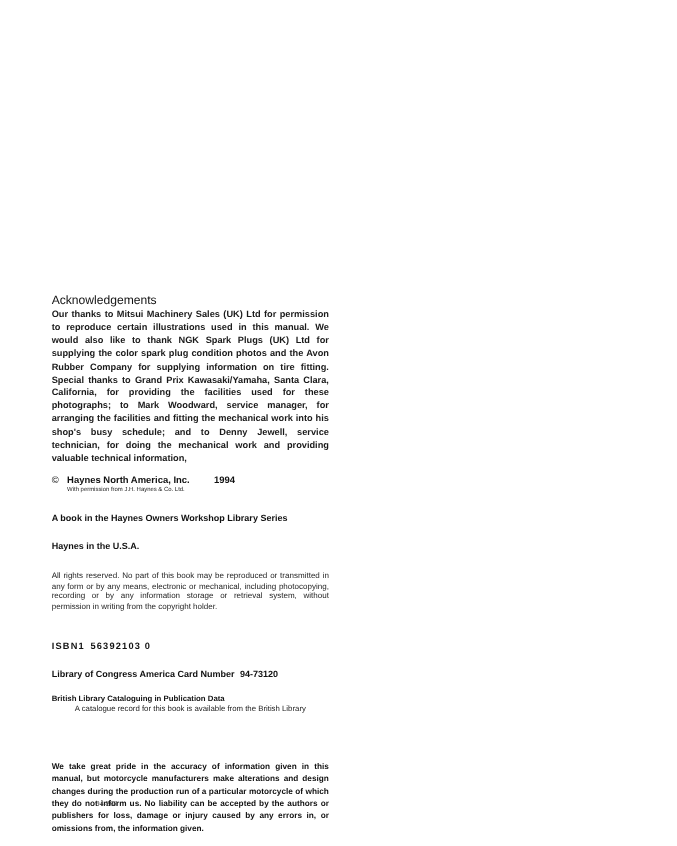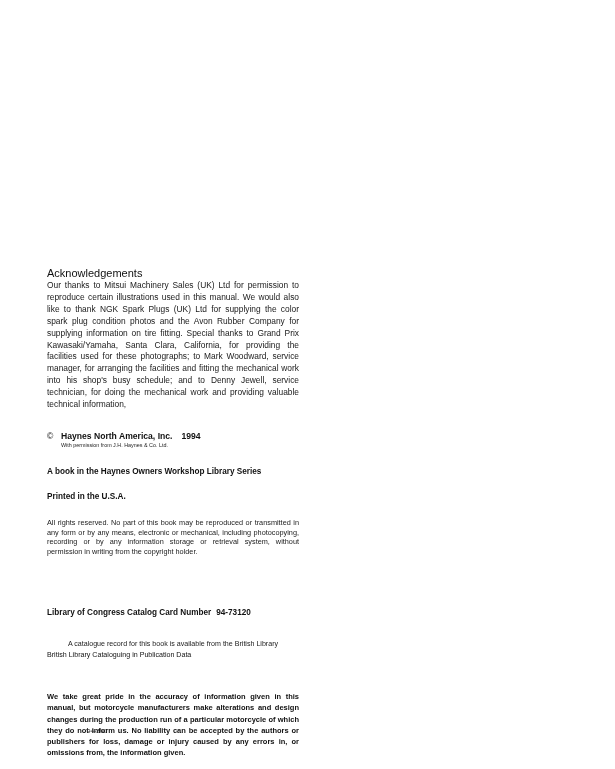--- a/index.html
+++ b/index.html
@@ -33,35 +33,36 @@
       line-height: 13px;
       font-weight: normal;
       color: #111;
     }
     .ack-body {
       top: 280px;
       font-size: 8.4px;
       line-height: 11.9px;
       text-align: justify;
       color: #1a1a1a;
+      font-weight: bold;
     }
     .copyright {
       top: 431px;
       font-size: 8.6px;
       line-height: 11px;
       font-weight: bold;
       color: #111;
     }
     .copyright .symbol {
       display: inline-block;
       width: 14px;
       font-weight: normal;
     }
     .copyright .year {
-      margin-left: 9px;
+      margin-left: 22px;
       text-align: right;
     }
     .permission {
       top: 442px;
       left: 61px;
       font-size: 5.4px;
       line-height: 7px;
       color: #222;
     }
     .series {
@@ -99,23 +100,22 @@
       font-size: 8.2px;
       line-height: 10px;
       font-weight: bold;
       color: #111;
     }
     .loc .num { margin-left: 5px; }
     .bl-title {
       top: 631px;
       font-size: 7.1px;
       line-height: 9px;
-      font-weight: normal;
+      font-weight: bold;
       color: #111;
-      margin-top: 20px;
     }
     .bl-body {
       top: 640px;
       font-size: 7.1px;
       line-height: 9px;
       color: #222;
       text-align: center;
     }
     .disclaimer {
       top: 660px;
@@ -143,27 +143,30 @@
   <div class="block ack-title">Acknowledgements</div>
   <div class="block ack-body">Our thanks to Mitsui Machinery Sales (UK) Ltd for permission to reproduce certain illustrations used in this manual. We would also like to thank NGK Spark Plugs (UK) Ltd for supplying the color spark plug condition photos and the Avon Rubber Company for supplying information on tire fitting. Special thanks to Grand Prix Kawasaki/Yamaha, Santa Clara, California, for providing the facilities used for these photographs; to Mark Woodward, service manager, for arranging the facilities and fitting the mechanical work into his shop's busy schedule; and to Denny Jewell, service technician, for doing the mechanical work and providing valuable technical information,</div>
 
   <div class="block copyright">
     <span class="symbol">©</span><span>Haynes North America, Inc.</span><span class="year">1994</span>
   </div>
   <div class="block permission">With permission from J.H. Haynes &amp; Co. Ltd.</div>
 
   <div class="block series">A book in the Haynes Owners Workshop Library Series</div>
 
-  <div class="block printed">Printed in the U.S.A.</div>
+  <div class="block printed">Haynes in the U.S.A.</div>
 
   <div class="block rights">All rights reserved. No part of this book may be reproduced or transmitted in any form or by any means, electronic or mechanical, including photocopying, recording or by any information storage or retrieval system, without permission in writing from the copyright holder.</div>
 
+  <div class="block isbn">
+    <span>ISBN1</span><span class="num">56392103 0</span>
+  </div>
 
   <div class="block loc">
-    <span>Library of Congress Catalog Card Number</span><span class="num">94-73120</span>
+    <span>Library of Congress America Card Number</span><span class="num">94-73120</span>
   </div>
 
   <div class="block bl-title">British Library Cataloguing in Publication Data</div>
   <div class="block bl-body">A catalogue record for this book is available from the British Library</div>
 
   <div class="block disclaimer">We take great pride in the accuracy of information given in this manual, but motorcycle manufacturers make alterations and design changes during the production run of a particular motorcycle of which they do not inform us. No liability can be accepted by the authors or publishers for loss, damage or injury caused by any errors in, or omissions from, the information given.</div>
 
   <div class="block catno">94-360</div>
 
 </div>

